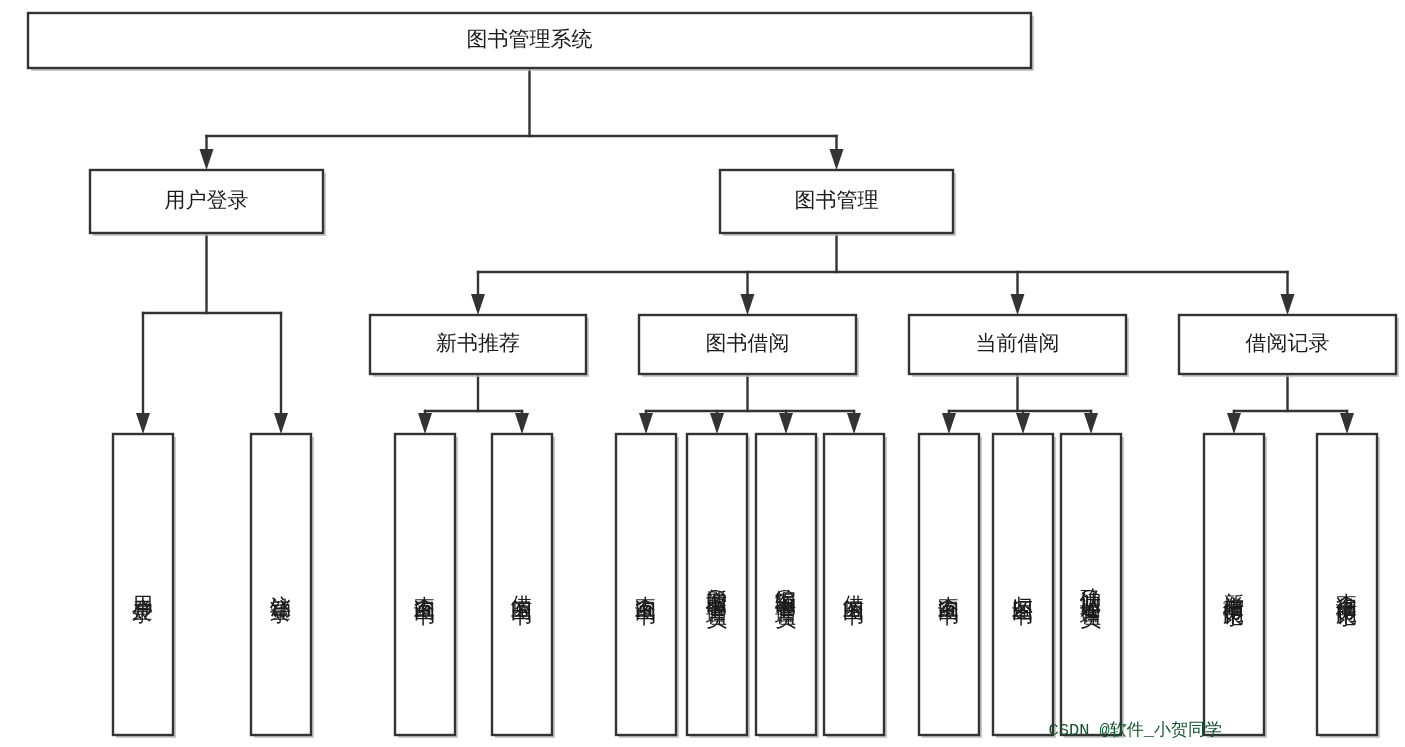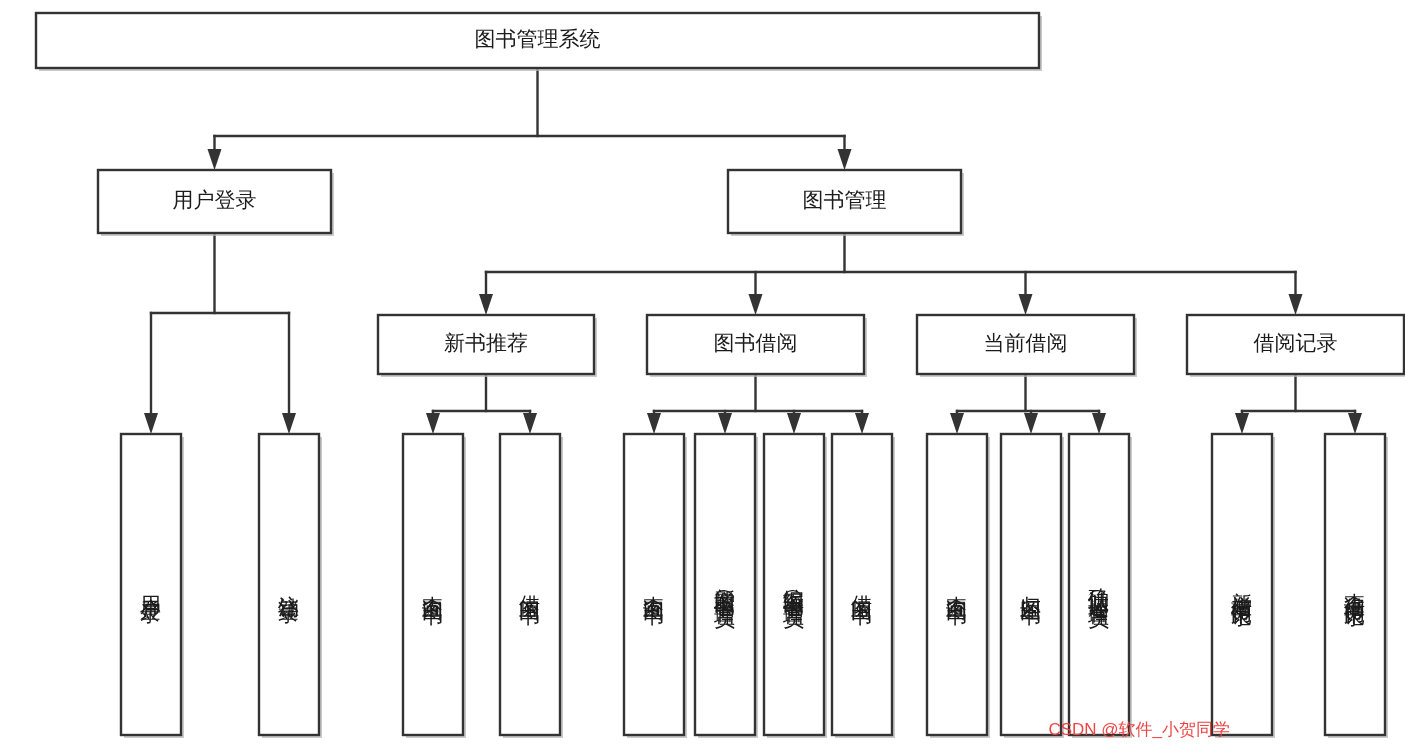--- a/index.html
+++ b/index.html
@@ -9,21 +9,21 @@
   }
   body {
     width: 1405px;
     height: 747px;
     font-family: "Liberation Sans", "DejaVu Sans", sans-serif;
     overflow: hidden;
     position: relative;
   }
   #diagram-root {
     position: absolute;
-    left: 16px;
+    left: 8px;
     top: 0;
     width: 1226px;
     height: 747px;
   }
   svg.flow {
     display: block;
     width: 1405px;
     height: 747px;
   }
   .nodebox {
@@ -59,23 +59,23 @@
     writing-mode: vertical-rl;
     text-orientation: upright;
     letter-spacing: 3px;
     dominant-baseline: central;
     text-anchor: middle;
   }
   .watermark {
     position: absolute;
     right: 12px;
     bottom: 6px;
-    font-family: Liberation Sans, sans-serif;
+    font-family: Liberation Mono, monospace;
     font-size: 17px;
-    color: #ef4444;
+    color: #14532d;
     white-space: nowrap;
     pointer-events: none;
     text-align: center;
   }
 </style>
 </head>
 <body>
 
 <div id="diagram-root">
   <svg class="flow" viewBox="0 0 1405 747" xmlns="http://www.w3.org/2000/svg">

